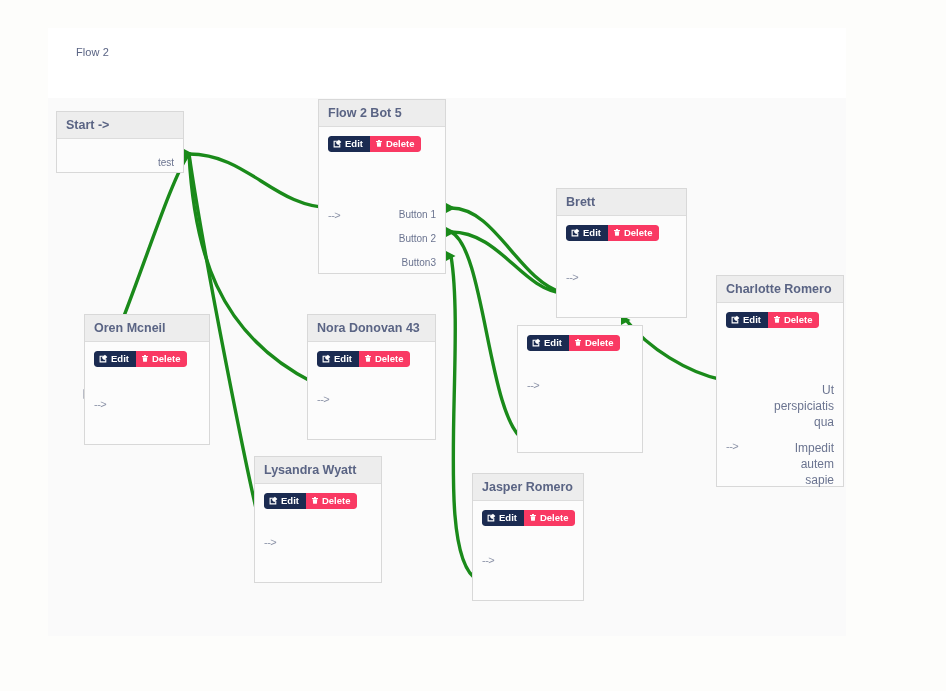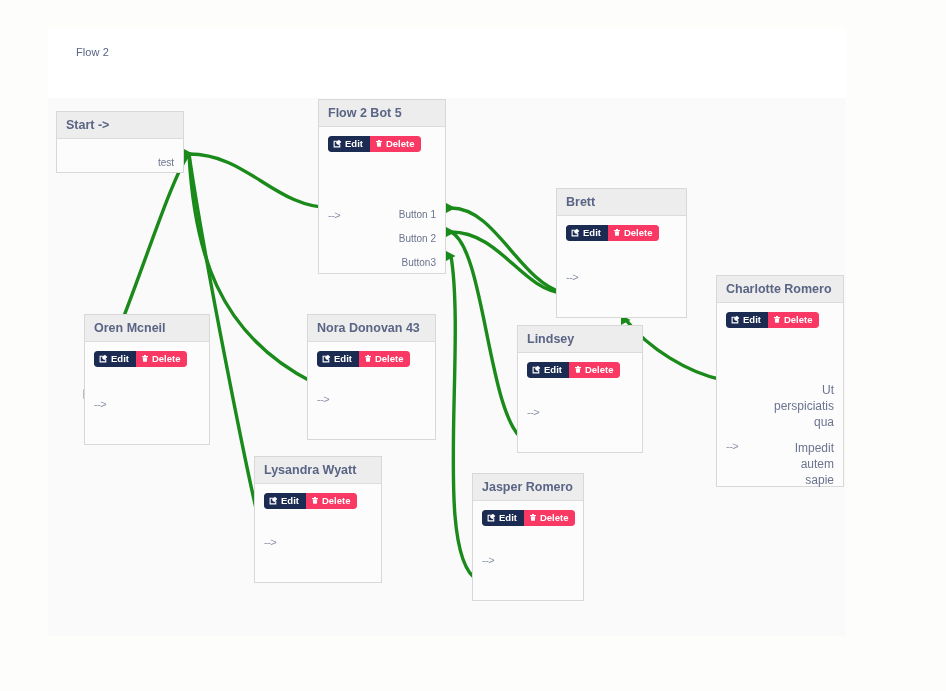--- a/index.html
+++ b/index.html
@@ -304,21 +304,20 @@
                   <path fill="#ffffff" d="M3.5 5.5h9l-.8 9h-7.4z"></path>
                   <path fill="#ffffff" d="M6 1h4v2H6z"></path>
                 </svg>
                 <span>Delete</span>
               </button>
             </div>
             <div class="port-in" style="left: 9px; top: 51px;">--&gt;</div>
           </div>
         </div>
         <div class="node" style="left: 469px; top: 227px; width: 126px; height: 128px;">
-          <div class="node-header">Lindsey</div>
           <div class="node-body" style="height: 101px;">
             <div class="btn-row">
               <button class="btn btn-edit" style="background: rgb(27, 43, 81);">
                 <svg width="9" height="9" viewBox="0 0 16 16">
                   <path fill="#ffffff" d="M1 3h8v2H3v8h8V9h2v6H1z"></path>
                   <path fill="#ffffff" d="M10.5 1.2l4.3 4.3-5.6 5.6-4.3-4.3z"></path>
                 </svg>
                 <span>Edit</span>
               </button>
               <button class="btn btn-delete" style="background: rgb(249, 57, 99);">

